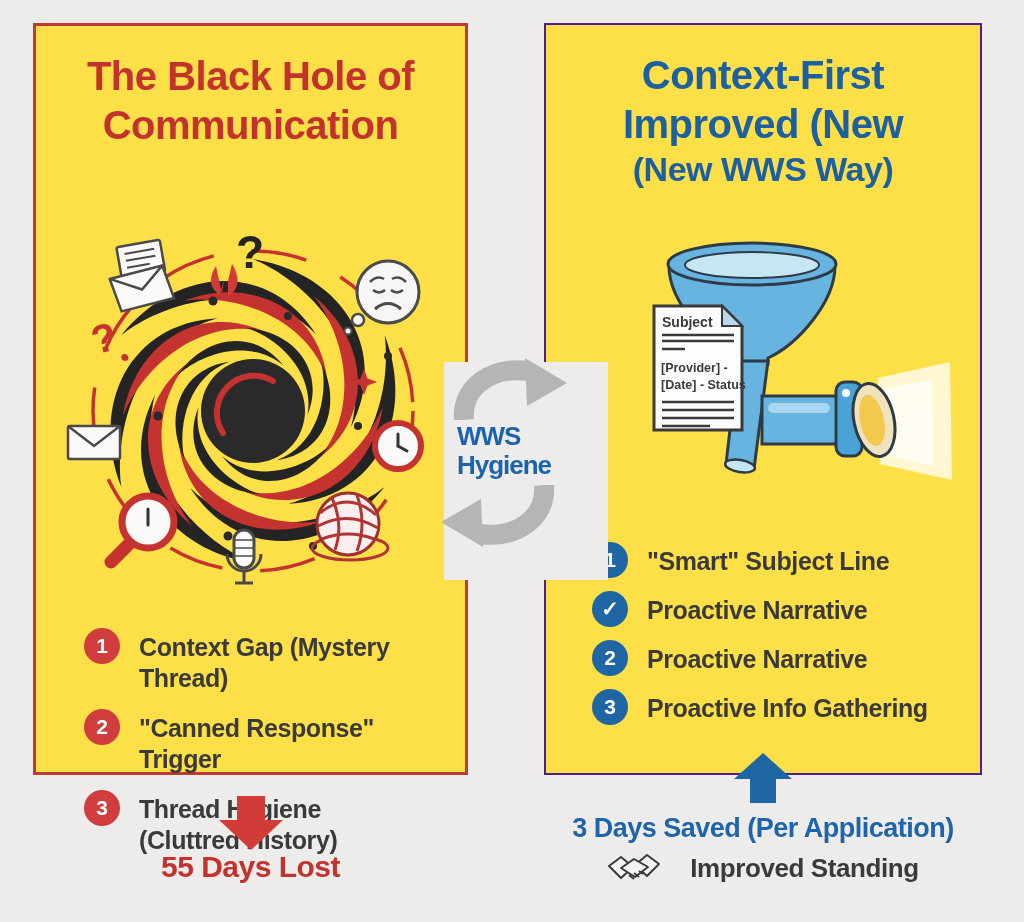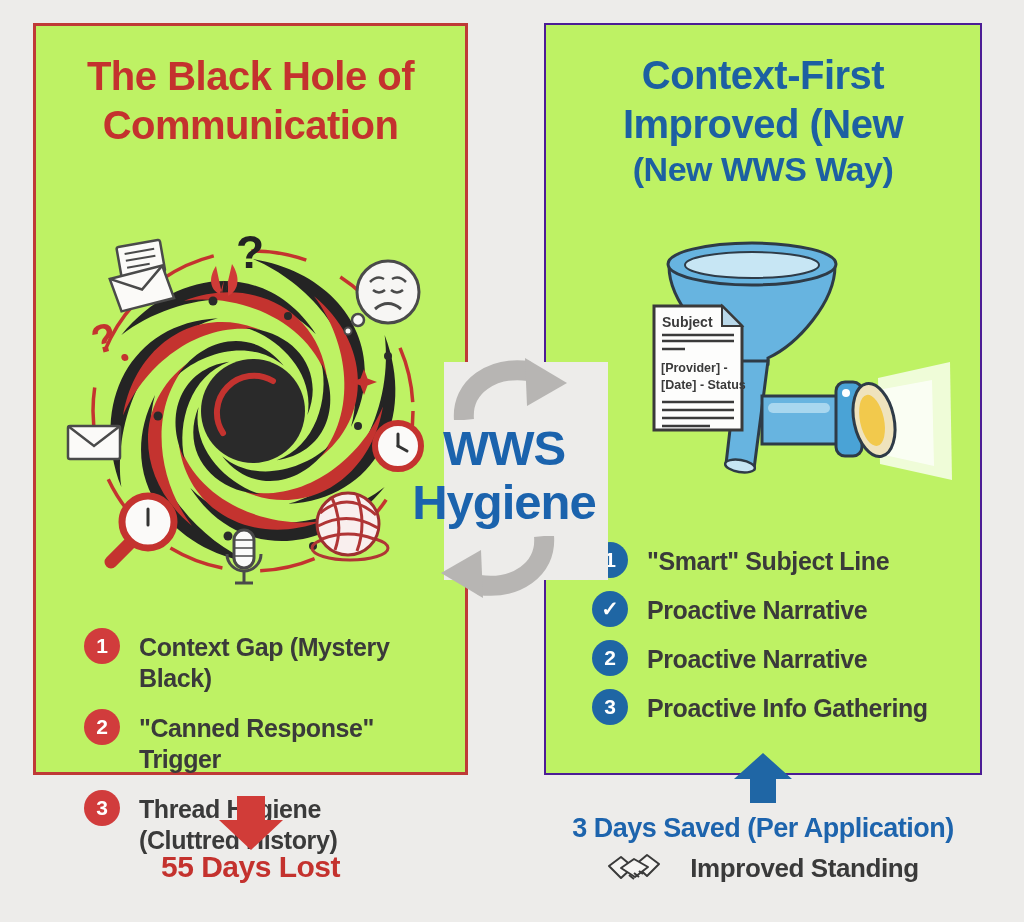--- a/index.html
+++ b/index.html
@@ -1,20 +1,20 @@
 <!DOCTYPE html>
 <html><head>
 <meta charset="utf-8">
 <style>
   html,body{margin:0;padding:0;background:#e6e5e3;}
   .canvas{
     position:relative;width:1024px;height:922px;overflow:hidden;
     background:#edecea;font-family:"Liberation Sans",sans-serif;
   }
-  .panel{position:absolute;top:23px;height:752px;box-sizing:border-box;background:#bef264;z-index:1;}
+  .panel{position:absolute;top:23px;height:752px;box-sizing:border-box;background:#fde047;z-index:1;}
   .panel-left{left:33px;width:435px;border:3px solid #bf3a37;}
   .panel-right{left:544px;width:438px;border:2px solid #4c1d95;}
   .panel-title{margin-top:26px;text-align:center;font-weight:bold;line-height:1.22;letter-spacing:-0.5px;}
   .panel-left .panel-title{color:#c4322e;}
   .panel-right .panel-title{color:#1d60a2;}
   .title-l1,.title-l2{font-size:40px;display:block;}
   .title-l3{font-size:34px;display:block;}
   .illus{position:absolute;}
   .illus-blackhole{left:22px;top:190px;}
   .illus-funnel{left:66px;top:205px;}
@@ -34,21 +34,21 @@
   .panel-footer{position:absolute;left:0;right:0;text-align:center;font-weight:bold;letter-spacing:-0.5px;}
   .footer-lost{top:824px;font-size:30px;color:#c4322e;text-align:center;}
   .footer-saved{top:788px;font-size:27px;color:#1d64ad;}
   .footer-standing{top:826px;display:flex;align-items:center;justify-content:center;gap:29px;}
   .footer-standing .standing-text{font-size:26px;font-weight:bold;color:#3a3a3a;letter-spacing:-0.4px;}
   .center-patch{position:absolute;left:444px;top:362px;width:164px;height:218px;background:#edecea;z-index:5;}
   .center-col{position:absolute;left:404px;top:358px;width:200px;z-index:6;
     display:flex;flex-direction:column;align-items:center;}
   .cycle-top{transform:translateX(7px);}
   .cycle-bottom{transform:rotate(180deg) translateX(7px);margin-top:4px;}
-  .wws-label{text-align:center;font-weight:bold;font-size:49px;line-height:1.1;color:#1b63ad;letter-spacing:-1px;margin:2px 0;}
+  .wws-label{text-align:left;font-weight:bold;font-size:26px;line-height:1.1;color:#1b63ad;letter-spacing:-1px;margin:2px 0;}
   .wws-label span{display:block;}
 </style>
 </head>
 <body>
 
 <div class="canvas">
 
   <div class="panel panel-left">
     <div class="panel-title">
       <span class="title-l1">The Black Hole of</span>
@@ -166,21 +166,21 @@
         <path d="M-30 2 Q 0 -14 30 4" fill="none" stroke="#b03535" stroke-width="3"></path>
         <path d="M-26 15 Q 0 5 26 15" fill="none" stroke="#b03535" stroke-width="3"></path>
         <path d="M-16 -26 Q -4 0 -13 26" fill="none" stroke="#b03535" stroke-width="3"></path>
         <path d="M9 -29 Q 19 0 9 27" fill="none" stroke="#b03535" stroke-width="3"></path>
       </g>
     </svg>
 
     <div class="item-list list-left">
       <div class="item">
         <div class="marker marker-red">1</div>
-        <div class="item-label">Context Gap (Mystery Black)</div>
+        <div class="item-label">Context Gap (Mystery Thread)</div>
       </div>
       <div class="item">
         <div class="marker marker-red">2</div>
         <div class="item-label">"Canned Response" Trigger</div>
       </div>
       <div class="item item-narrow">
         <div class="marker marker-red">3</div>
         <div class="item-label">Thread Hygiene (Cluttred History)</div>
       </div>
     </div>

